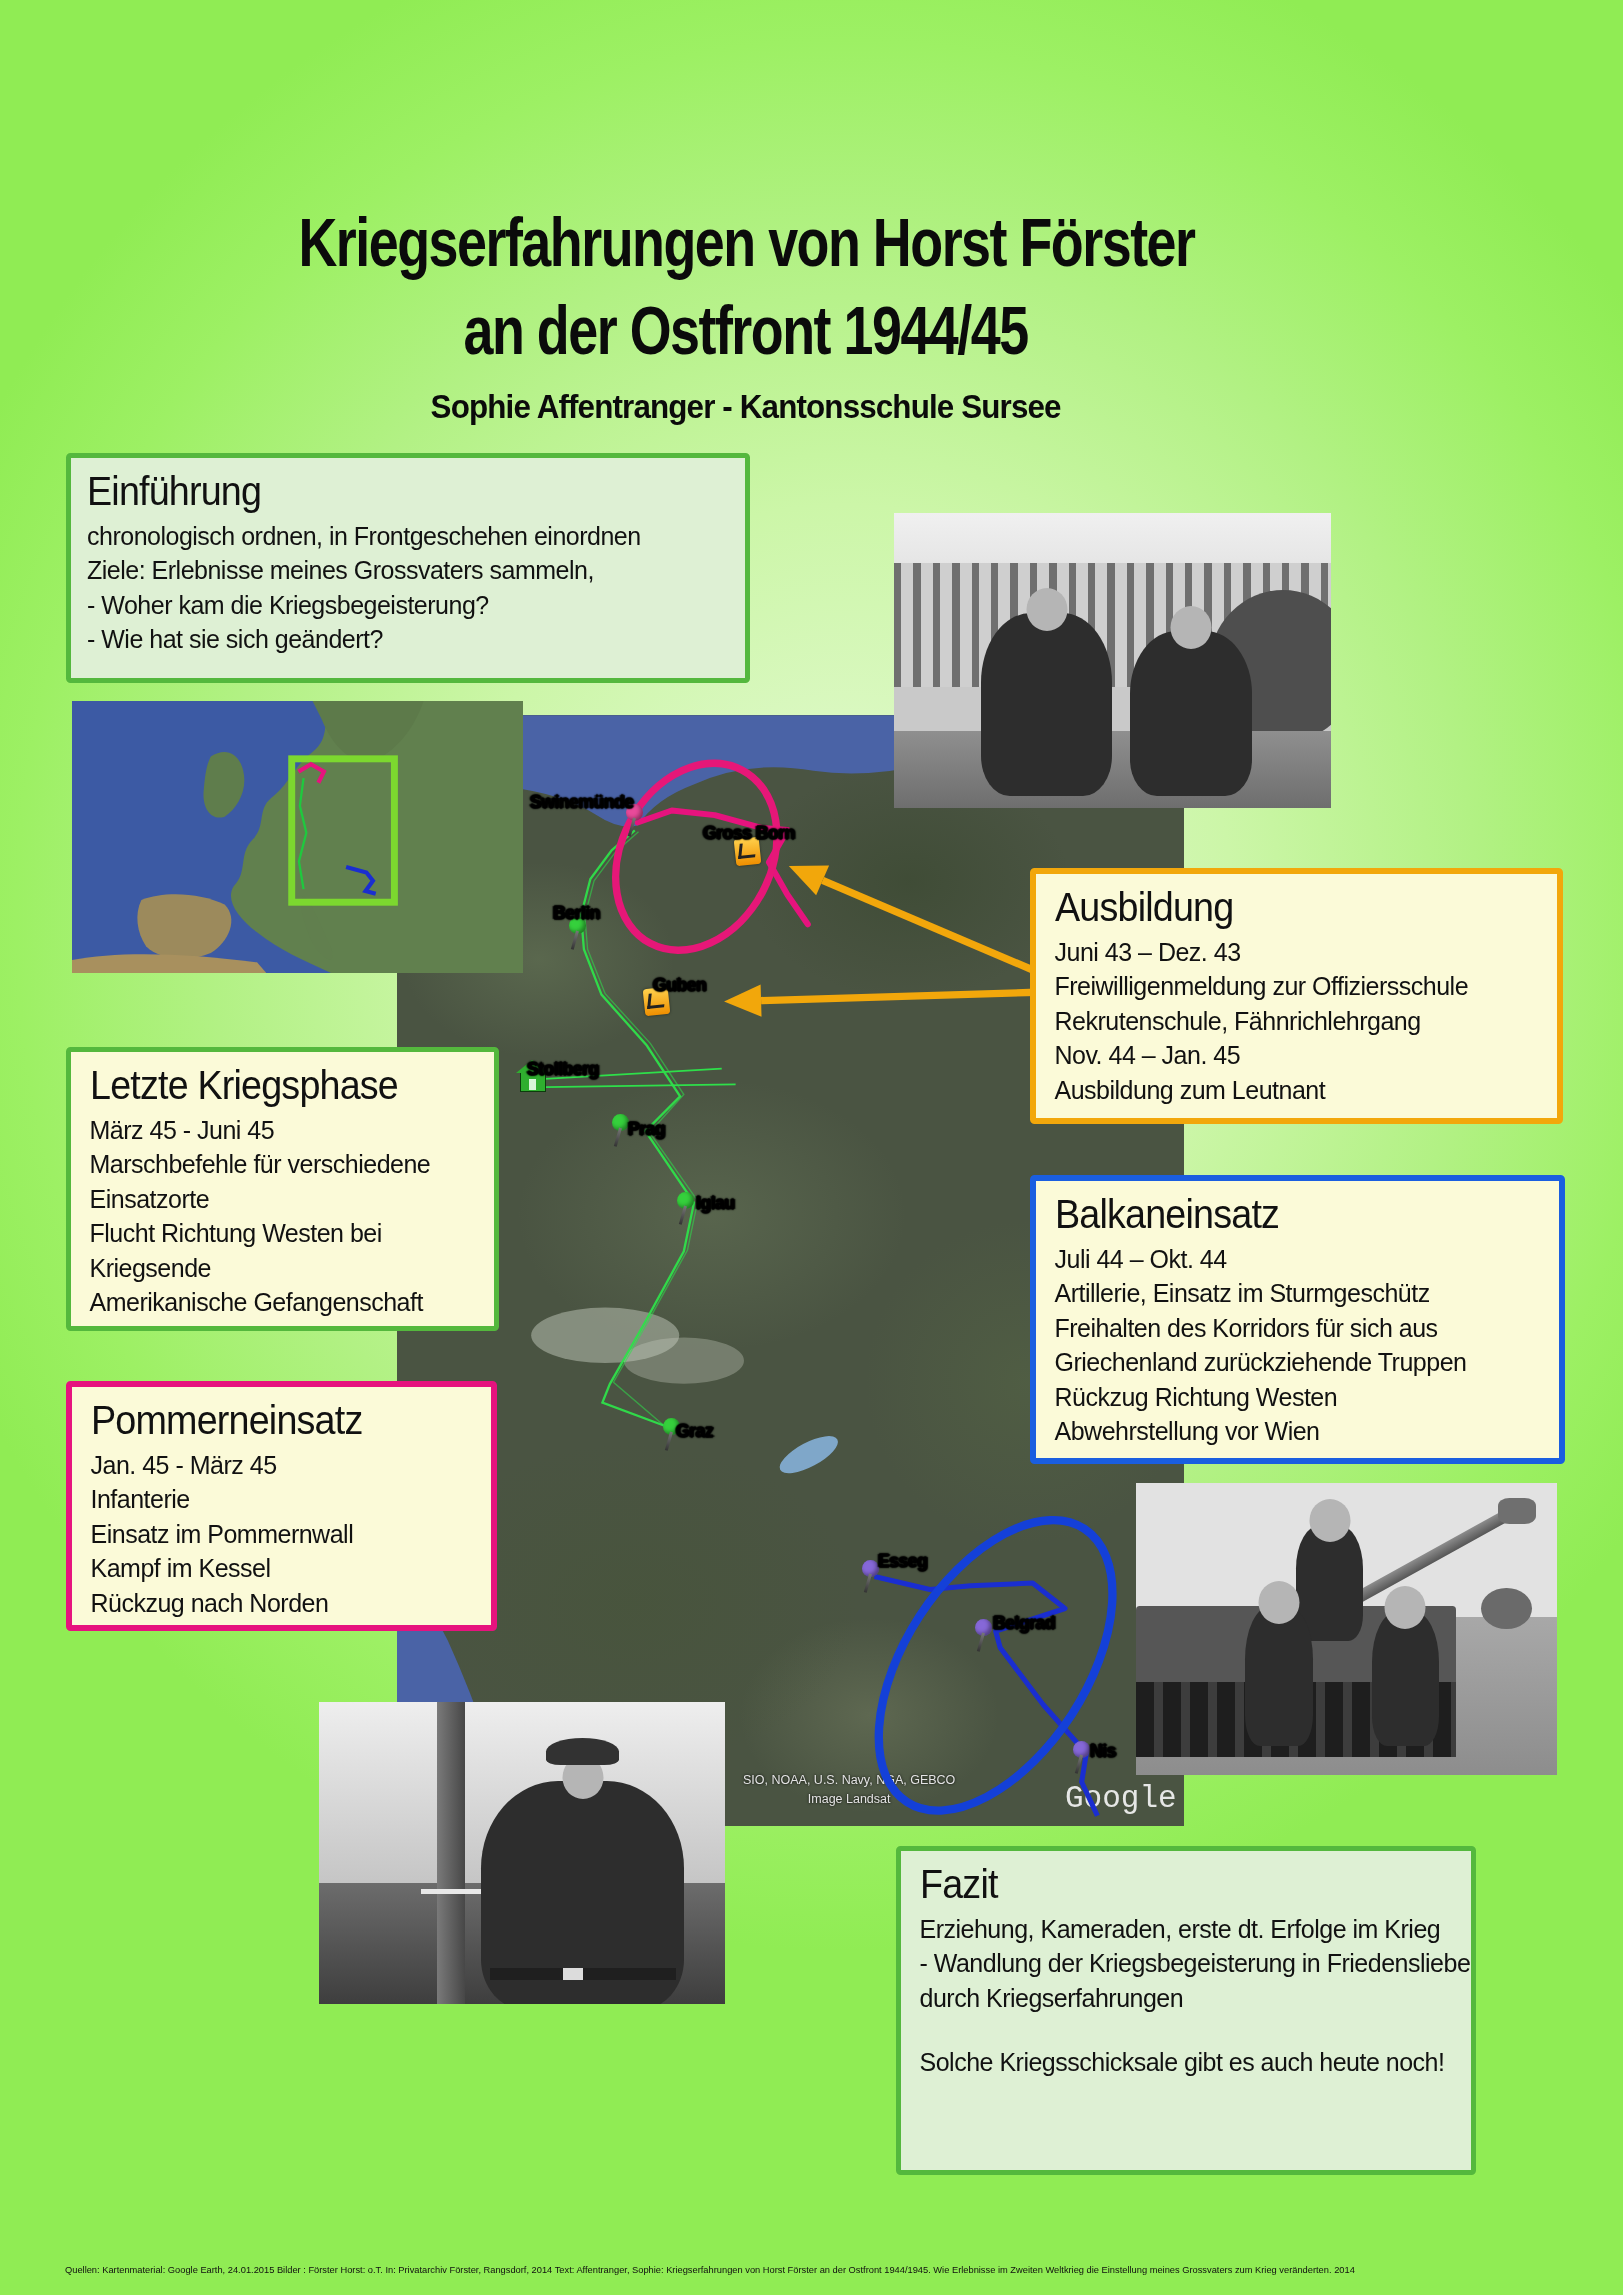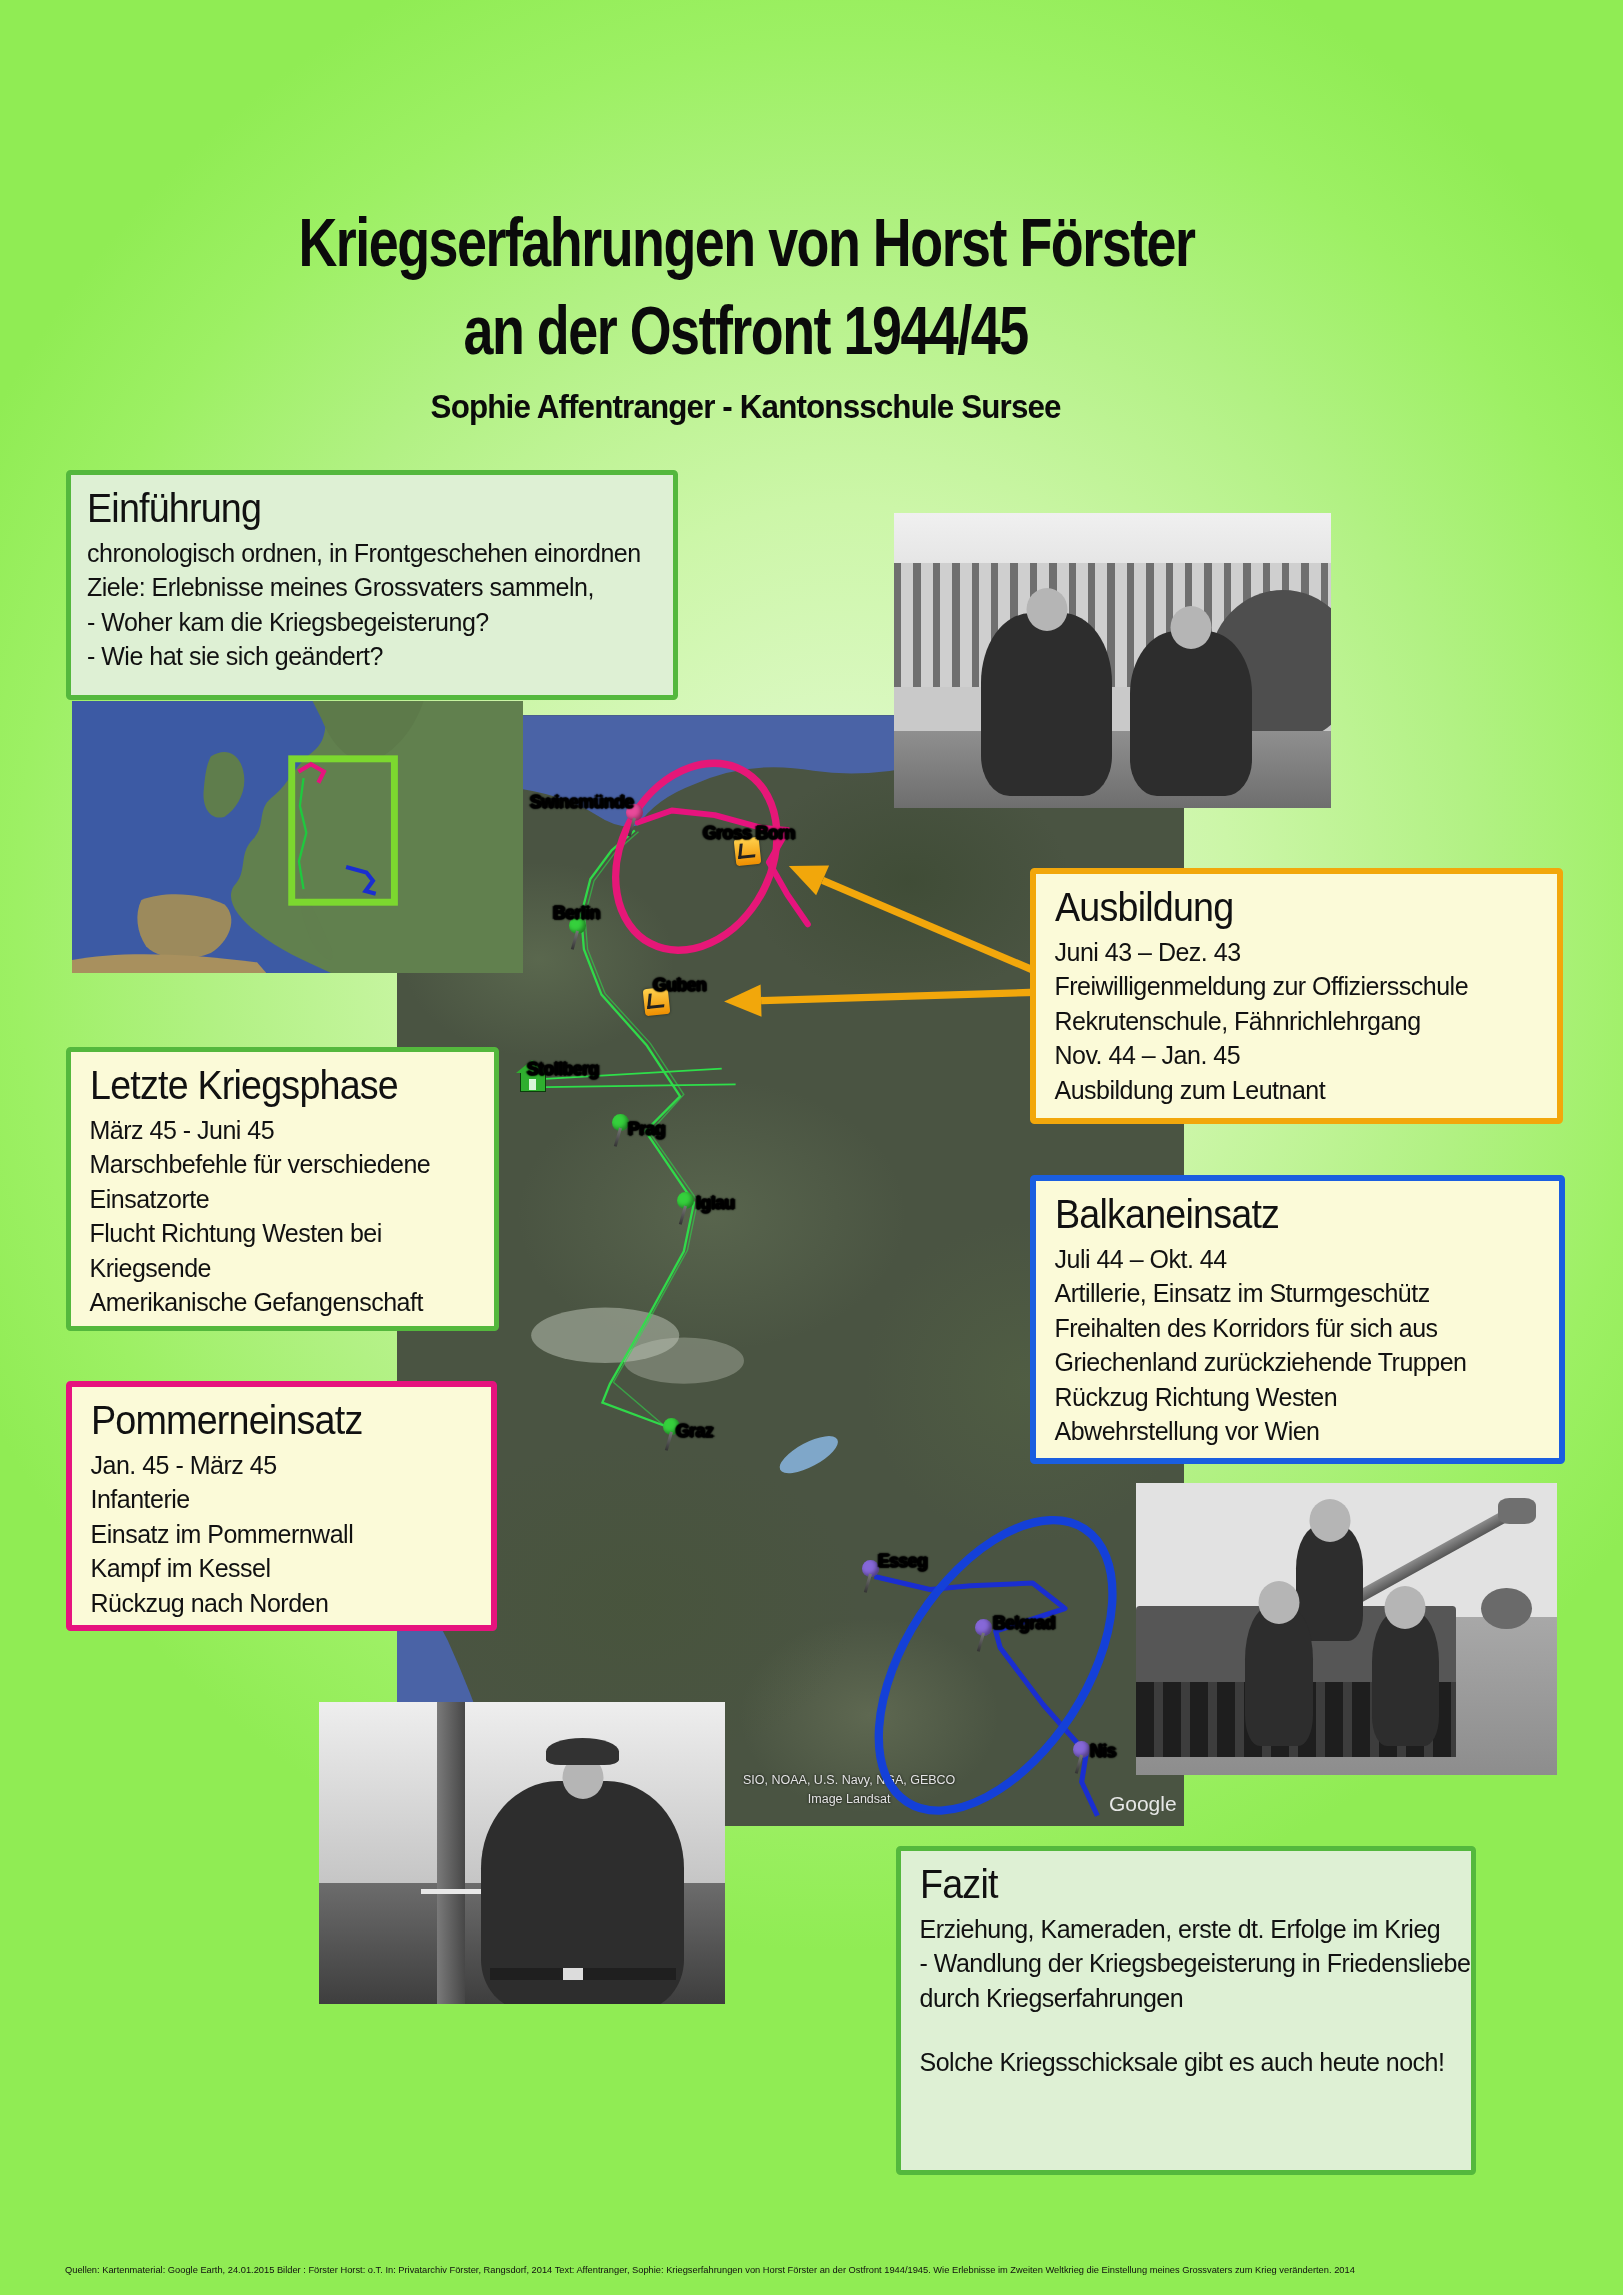--- a/index.html
+++ b/index.html
@@ -14,40 +14,40 @@
   .squeeze{display:inline-block;transform:scaleX(.78);transform-origin:center;white-space:nowrap;}
   #subtitle{margin-top:12px;font-size:33px;font-weight:700;letter-spacing:-0.9px;}
   #subtitle .squeeze{transform:scaleX(.95);}
 
   
   .box{position:absolute;border-radius:4.6px;padding:10.2px 18.5px;box-sizing:border-box;overflow:hidden;color:#111;}
   .box h2{margin:0 0 3.7px 0;font-size:41px;font-weight:400;letter-spacing:-0.9px;transform:scaleX(.92);transform-origin:left;white-space:nowrap;}
   .box .ln{font-size:25px;letter-spacing:-0.5px;line-height:1.38;white-space:nowrap;}
   .green-box{background:#def0d4;border:5.6px solid #54b83d;}
   .cream{background:#fbfad8;}
-  #box-einfuehrung{left:66px;top:470px;width:612px;height:230px;padding-left:16px;}
+  #box-einfuehrung{left:66px;top:453px;width:684px;height:230px;padding-left:16px;}
   #box-ausbildung{left:1030px;top:868px;width:533px;height:256px;border:6.5px solid #f2a70b;}
   #box-letzte{left:66px;top:1047px;width:433px;height:284px;border:5.6px solid #54b83d;}
   #box-pommern{left:66px;top:1381px;width:431px;height:250px;border:6.5px solid #e6137e;}
   #box-balkan{left:1030px;top:1175px;width:535px;height:289px;border:6.5px solid #1a5ee0;}
   #box-fazit{left:896px;top:1846px;width:580px;height:329px;}
   #box-fazit .closing{margin-top:30px;}
 
   
   #main-map{left:397px;top:715px;width:787px;height:1111px;background-color:#4a5442;
     background-image:
       radial-gradient(194px 139px at 18% 22%, rgba(120,140,100,.35), transparent 70%),
       radial-gradient(231px 167px at 65% 15%, rgba(55,70,45,.55), transparent 70%),
       radial-gradient(278px 194px at 40% 45%, rgba(130,150,110,.25), transparent 70%),
       radial-gradient(231px 231px at 80% 60%, rgba(90,110,70,.35), transparent 70%),
       radial-gradient(324px 231px at 30% 80%, rgba(70,85,55,.45), transparent 70%),
       radial-gradient(185px 139px at 60% 90%, rgba(140,150,115,.3), transparent 70%);}
   #map-attrib{left:346px;top:1056px;color:#e4e4e4;font-size:12.5px;text-align:center;line-height:1.5;
               text-shadow:0 0 2.8px #000;}
-  #google-watermark{right:7.4px;bottom:10.2px;color:#f4f4f4;opacity:.92;font-family:Liberation Sans, sans-serif;font-size:21px;}
+  #google-watermark{right:7.4px;bottom:10.2px;color:#f4f4f4;opacity:.92;font-family:Liberation Mono, monospace;font-size:31px;}
 
   
   #inset-map{left:72px;top:701px;width:451px;height:272px;}
 
   
   .map-label{position:absolute;color:#000000;font-size:17.6px;font-weight:700;letter-spacing:-0.5px;white-space:nowrap;
      text-shadow:-1.4px 0 1.4px #000,1.4px 0 1.4px #000,0 -1.4px 1.4px #000,0 1.4px 1.4px #000;}
   .pushpin{position:absolute;width:16.7px;height:16.7px;border-radius:50%;box-shadow:inset -2.3px -2.3px 4.2px rgba(0,0,0,.4);}
   .pushpin::after{content:"";position:absolute;left:7px;top:14px;width:2.8px;height:18.5px;
      background:linear-gradient(#777,#333);transform:rotate(16deg);transform-origin:top center;}

